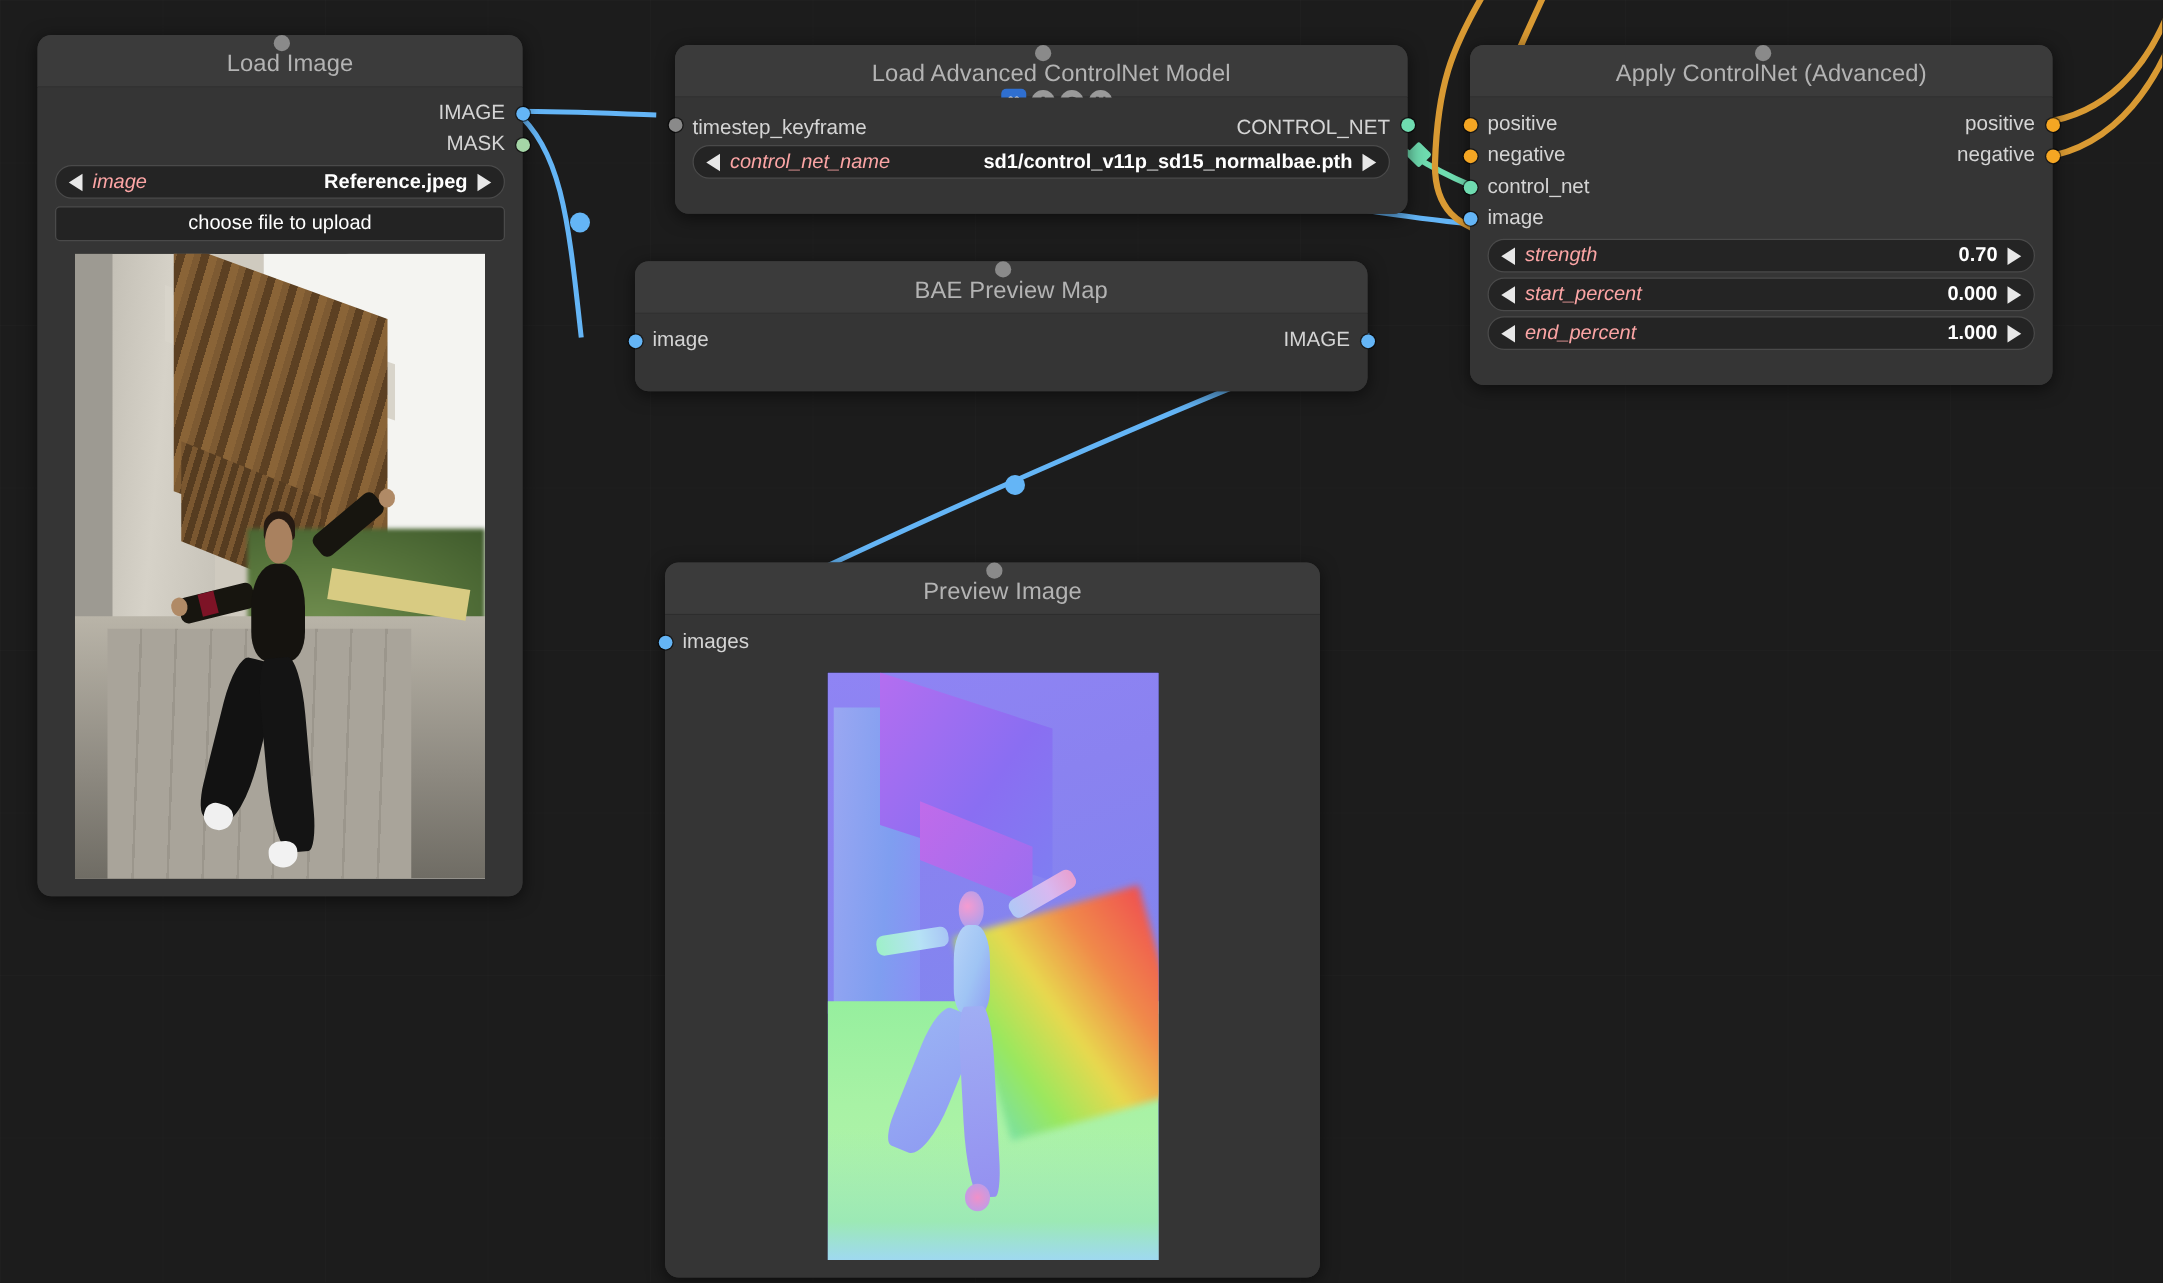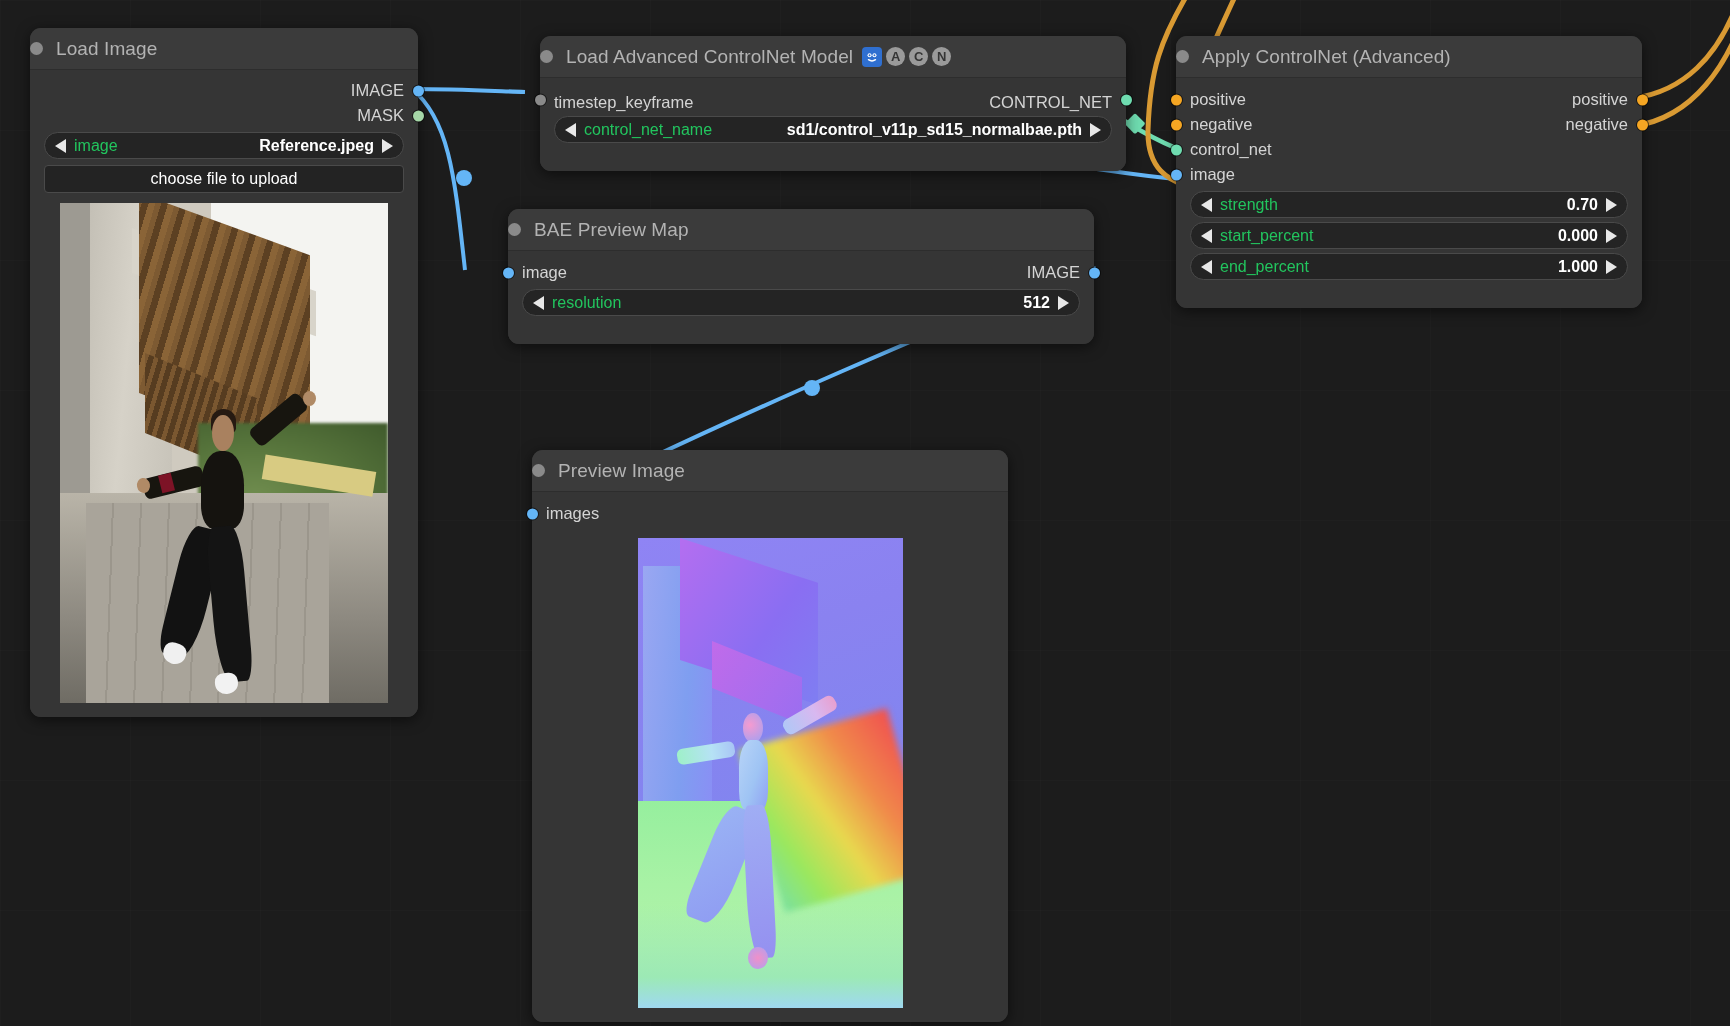--- a/index.html
+++ b/index.html
@@ -36,27 +36,29 @@
     position: absolute;
     background: #353535;
     border-radius: 11px;
     box-shadow: 0 3px 14px rgba(0,0,0,0.55);
     overflow: visible;
   }
   .node-title {
     height: 41px;
     display: flex;
     align-items: center;
+    padding-left: 16px;
     color: #b3b3b3;
     font-size: 19px;
     letter-spacing: .1px;
     border-bottom: 1px solid #2d2d2d;
     background: #3b3b3b;
     border-radius: 11px 11px 0 0;
     white-space: nowrap;
+    flex-direction: column;
   }
   .node-dot {
     width: 13px; height: 13px;
     border-radius: 50%;
     background: #8a8a8a;
     margin-right: 13px;
     flex: 0 0 auto;
   }
   .node-body {
     position: relative;
@@ -100,21 +102,21 @@
     background: #242424;
     border: 1px solid #4a4a4a;
     border-radius: 14px;
     display: flex;
     align-items: center;
     padding: 0 10px;
     color: #cfcfcf;
     font-size: 16px;
     box-sizing: border-box;
   }
-  .widget .wlabel { margin-left: 8px; color: #22c55e; }
+  .widget .wlabel { margin-left: 8px; color: #fca5a5; font-style: italic; }
   .widget .wvalue {
     margin-left: auto;
     margin-right: 8px;
     color: #ffffff;
     font-weight: bold;
     font-size: 16px;
   }
   .arrow-l, .arrow-r {
     width: 0; height: 0;
     border-top: 7px solid transparent;
@@ -431,26 +433,20 @@
     </div>
     <div class="node-body">
       <div style="height:9px"></div>
       <div class="row" style="justify-content:space-between;">
         <span class="port in p-image"></span>
         <span>image</span>
         <span>IMAGE</span>
         <span class="port out p-image"></span>
       </div>
 
-      <div class="widget">
-        <span class="arrow-l"></span>
-        <span class="wlabel">resolution</span>
-        <span class="wvalue">512</span>
-        <span class="arrow-r"></span>
-      </div>
       <div style="height:14px"></div>
     </div>
   </div>
 
   <div class="node" id="n-apply" style="left:1176px; top:36px; width:466px;">
     <div class="node-title">
       <span class="node-dot"></span>
       <span>Apply ControlNet (Advanced)</span>
     </div>
     <div class="node-body">
@@ -497,21 +493,21 @@
       <div class="widget">
         <span class="arrow-l"></span>
         <span class="wlabel">end_percent</span>
         <span class="wvalue">1.000</span>
         <span class="arrow-r"></span>
       </div>
       <div style="height:14px"></div>
     </div>
   </div>
 
-  <div class="node" id="n-preview" style="left:532px; top:450px; width:476px;">
+  <div class="node" id="n-preview" style="left:532px; top:450px; width:524px;">
     <div class="node-title">
       <span class="node-dot"></span>
       <span>Preview Image</span>
     </div>
     <div class="node-body">
       <div style="height:9px"></div>
       <div class="row">
         <span class="port in p-image"></span>
         <span>images</span>
       </div>

